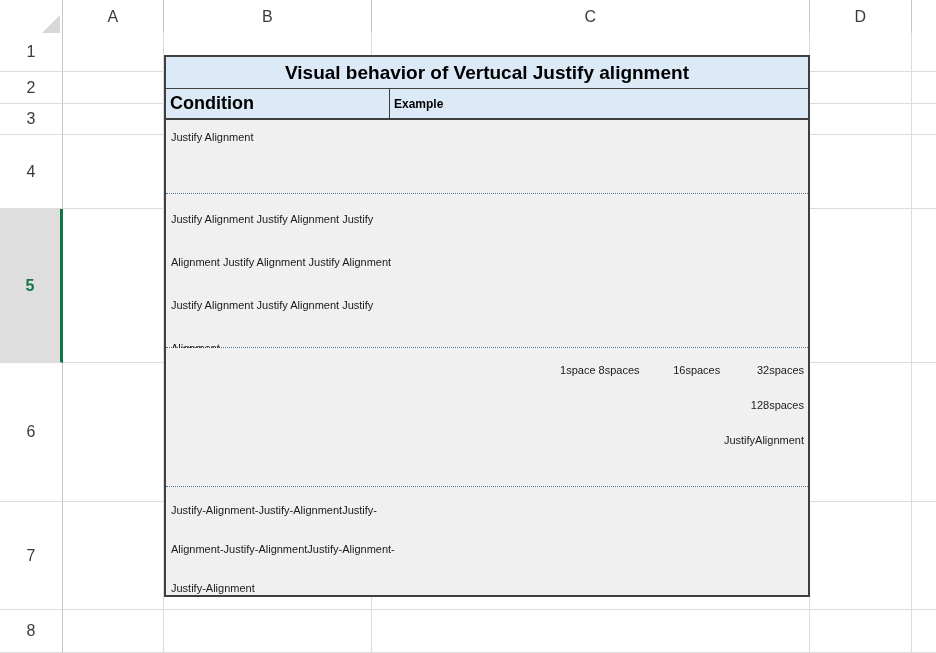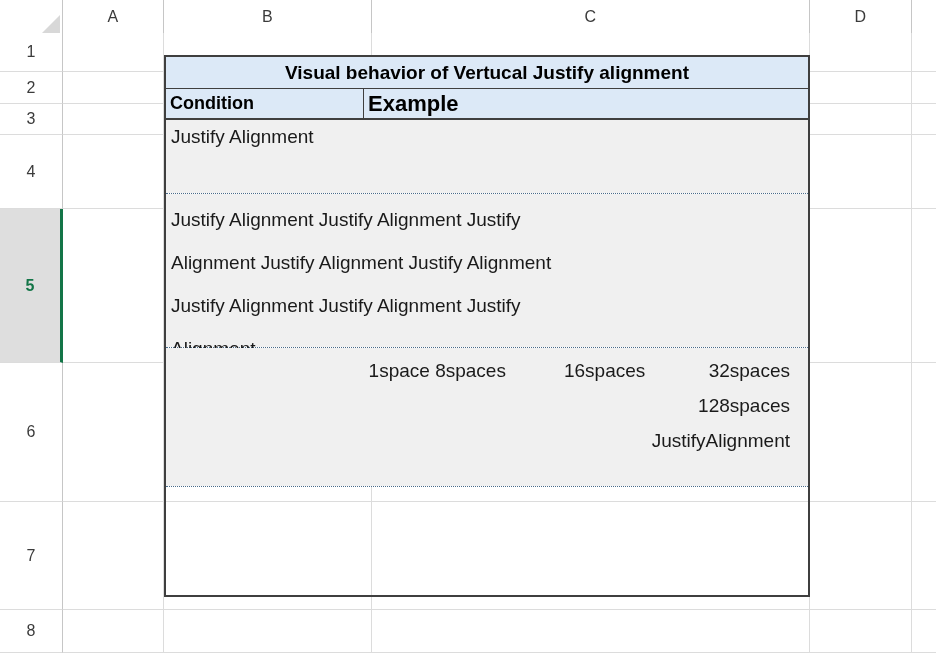--- a/index.html
+++ b/index.html
@@ -98,47 +98,47 @@
     display: flex; align-items: center; justify-content: center;
     font-size: 19px; font-weight: bold; color: #000000;
   }
   .tbl-head {
     height: 31px;
     display: flex;
     background: #dce9f7;
     border-bottom: 2px solid #3f3f3f;
   }
   .tbl-head-cond {
-    width: 198px;
+    width: 224px;
     border-right: 1px solid #3f3f3f;
     display: flex; align-items: center;
     padding-left: 4px;
     font-size: 18px; font-weight: bold; color: #000;
   }
   .tbl-head-ex {
     flex: 1;
     display: flex; align-items: center;
     padding-left: 4px;
-    font-size: 22px; font-weight: bold; color: #000;
+    font-size: 12px; font-weight: bold; color: #000;
   }
   .tbl-row { display: flex; border-bottom: 1px dotted #4a6b8a; }
   .tbl-row.last { border-bottom: none; }
   .cond-cell {
     width: 206px;
     background: #dce9f7;
     border-right: 1px solid #3f3f3f;
     display: flex; align-items: center;
     padding-left: 4px;
     font-size: 14.5px; color: #1a1a1a;
   }
   .ex-cell {
     flex: 1;
     background: #f0f0f0;
-    padding-left: 5px; padding-right: 18px;
-    font-size: 19px; color: #1a1a1a;
+    padding-left: 5px; padding-right: 4px;
+    font-size: 11px; color: #1a1a1a;
     display: flex; flex-direction: column; justify-content: flex-start;
   }
   .ex-line { white-space: pre; }
 
   
   .r4 { height: 74px; }
   .r4 .ex-cell { padding-top: 5px; }
   .r4 .ex-line { line-height: 24px; }
 
   .r5 { height: 154px; }
@@ -265,16 +265,21 @@
 
     <div class="tbl-row r6">
       <div class="ex-cell">
         <div class="ex-line">1space 8spaces           16spaces            32spaces</div>
         <div class="ex-line">128spaces</div>
         <div class="ex-line">JustifyAlignment</div>
       </div>
     </div>
 
     <div class="tbl-row r7 last">
+      <div class="ex-cell">
+        <div class="ex-line">Justify-Alignment-Justify-AlignmentJustify-</div>
+        <div class="ex-line">Alignment-Justify-AlignmentJustify-Alignment-</div>
+        <div class="ex-line">Justify-Alignment</div>
+      </div>
     </div>
 
   </div>
 </div>
 
 </body></html>

